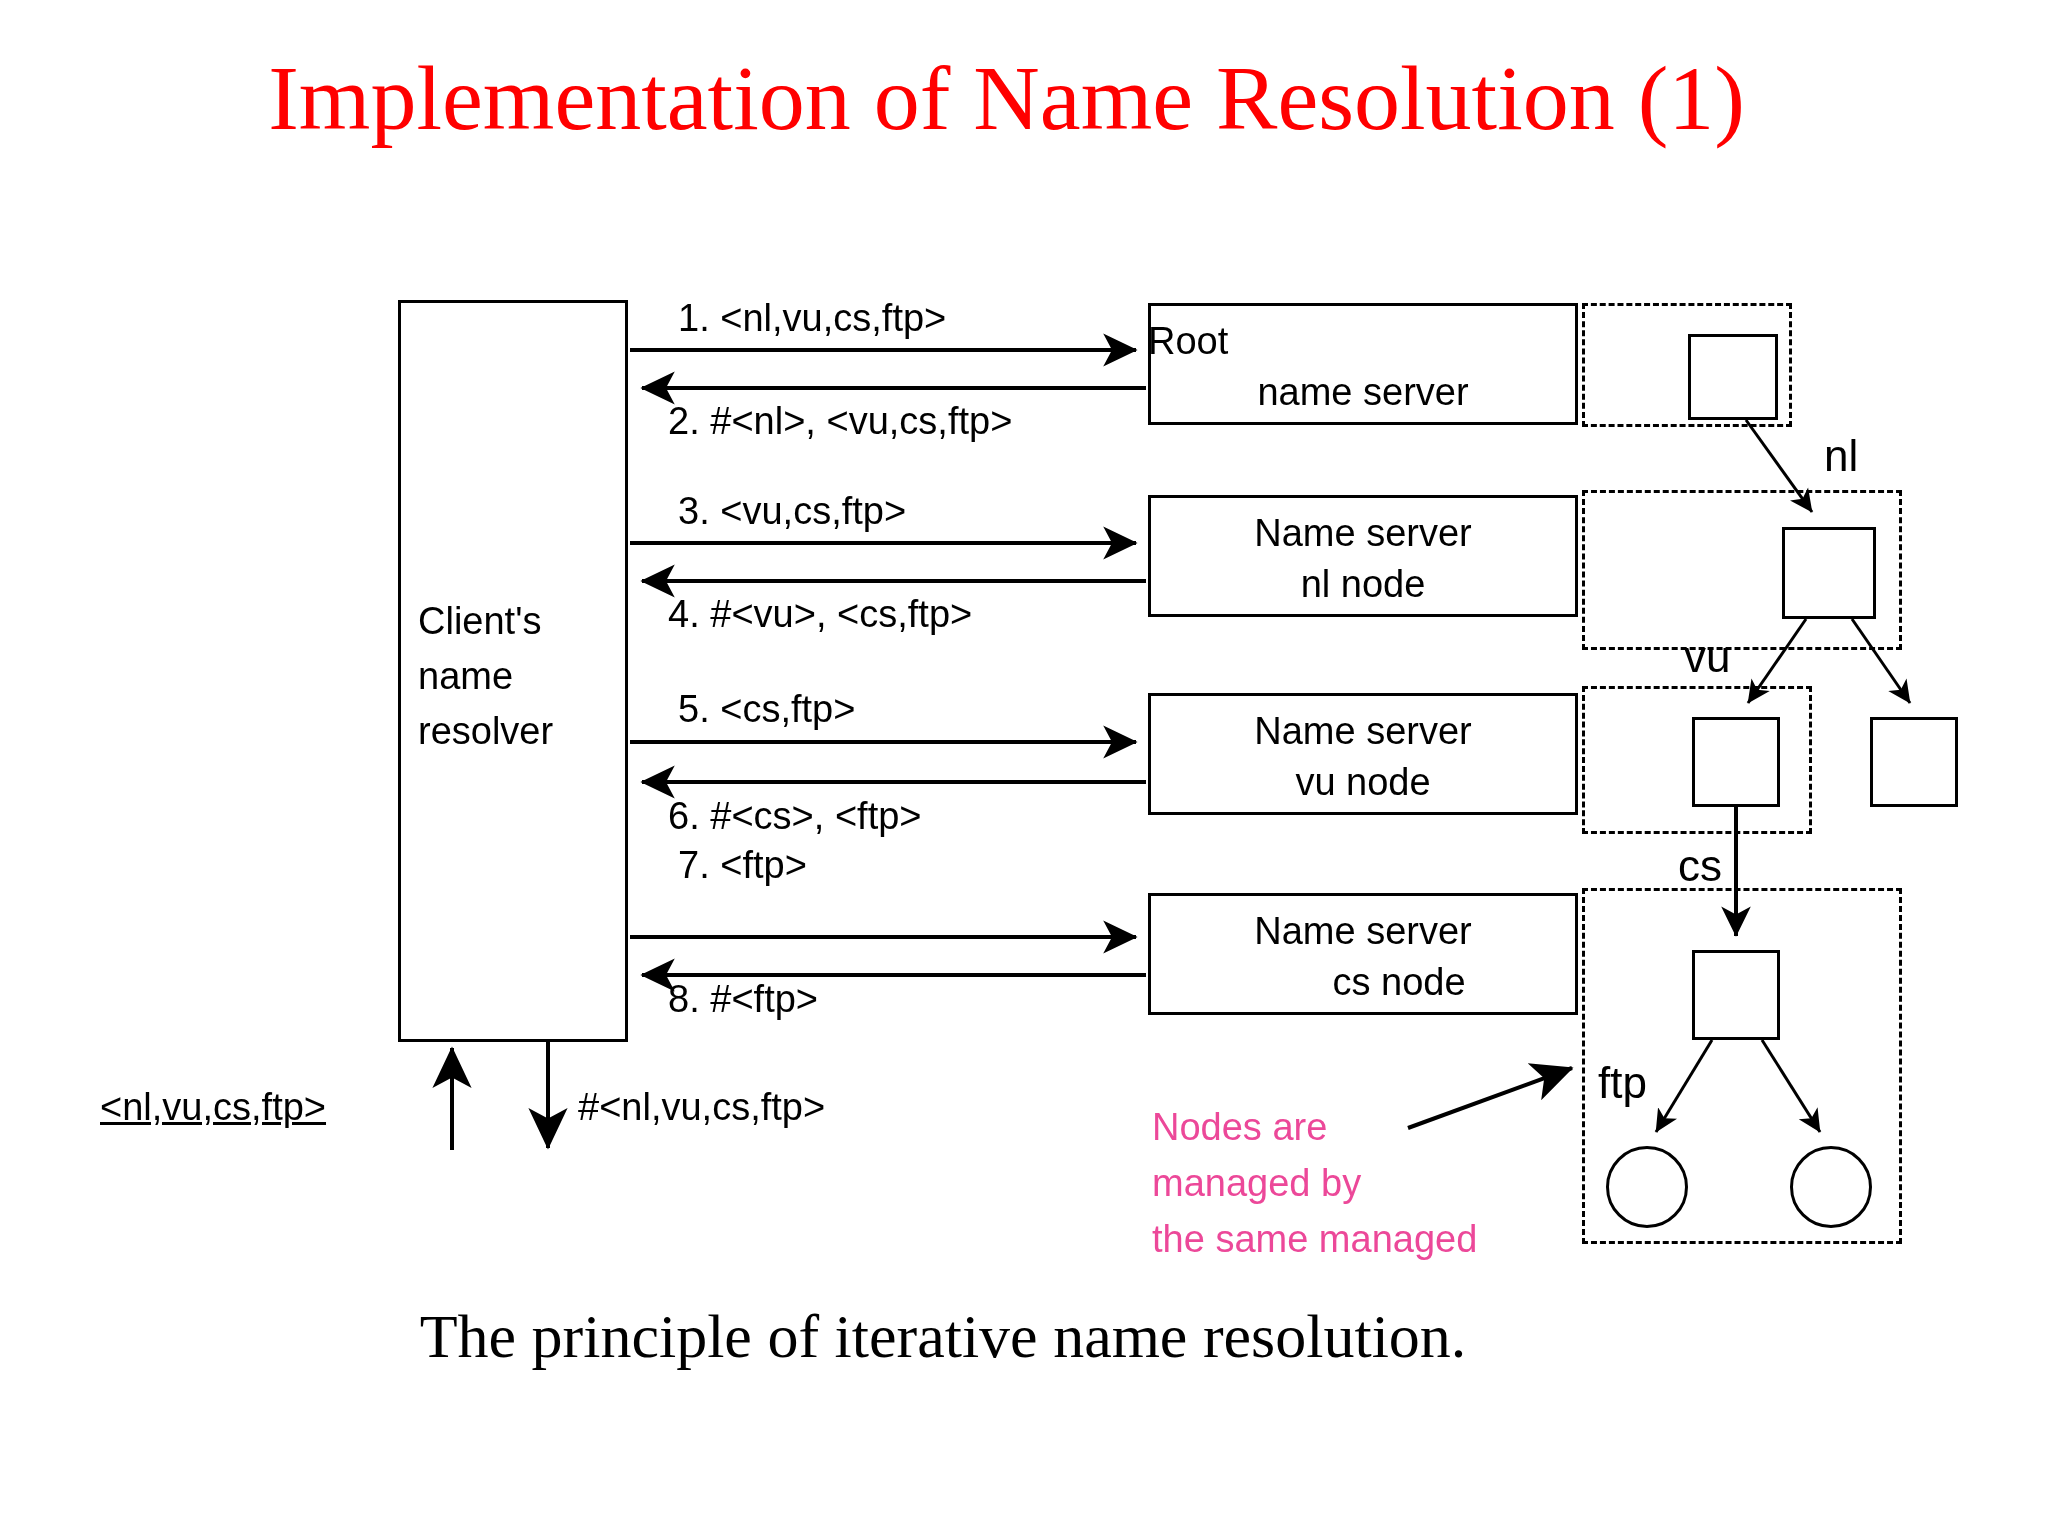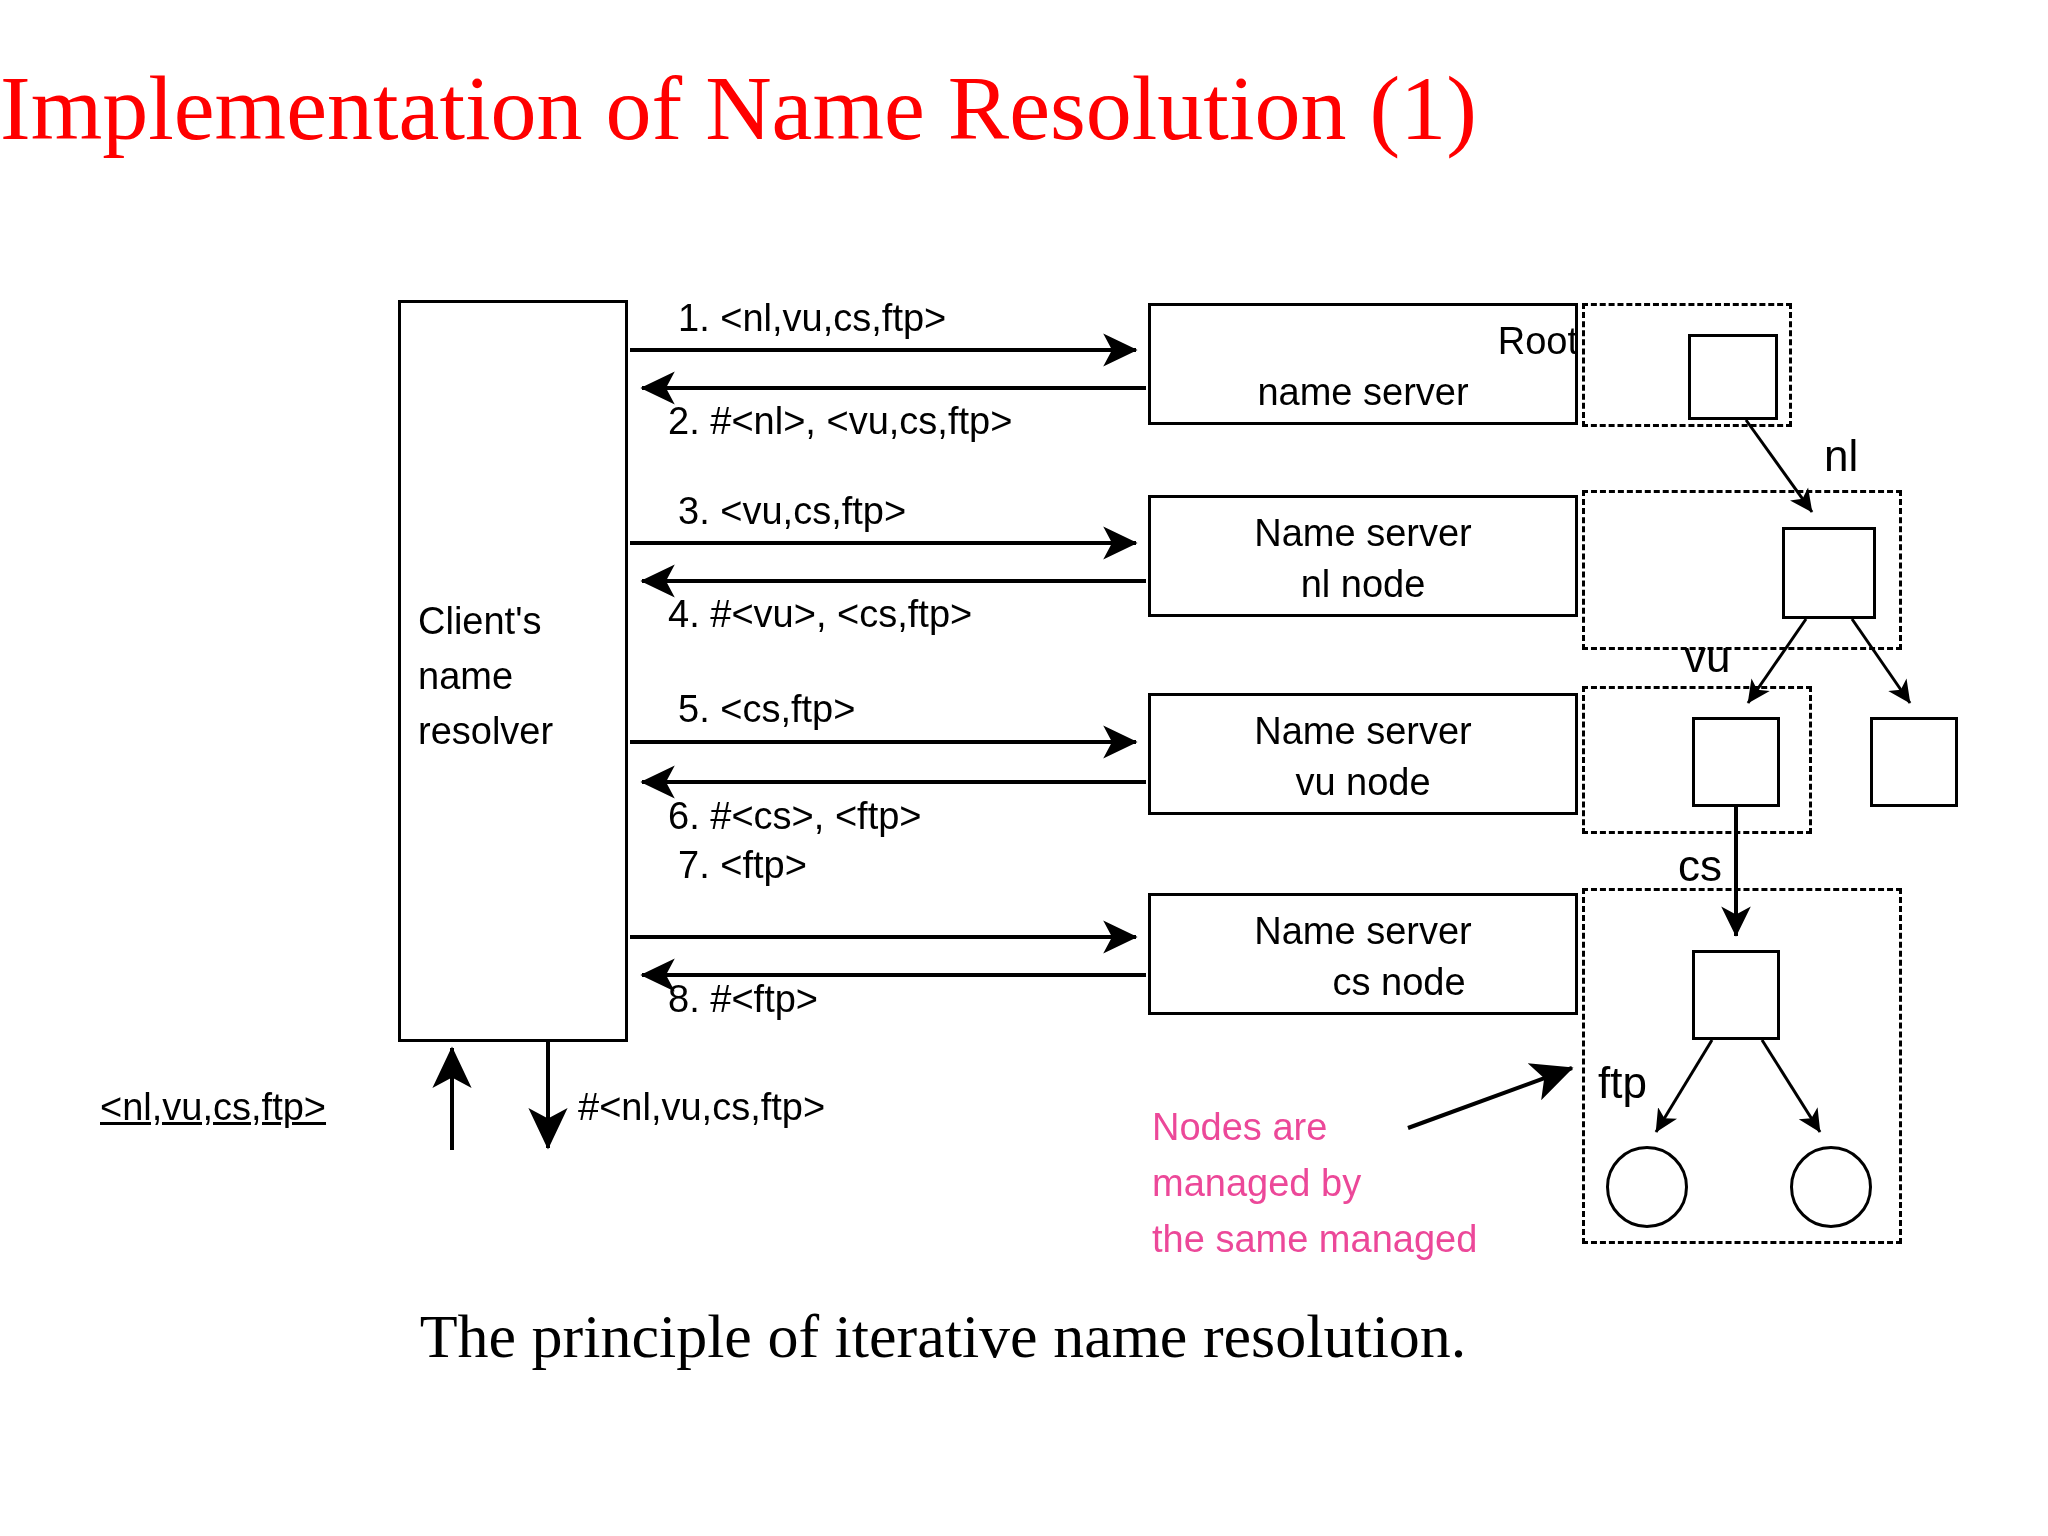--- a/index.html
+++ b/index.html
@@ -18,23 +18,23 @@
   #slide {
     position: absolute;
     inset: 0;
     background: #ffffff;
   }
 
   
   .title {
     position: absolute;
     left: 0;
-    top: 58px;
+    top: 48px;
     width: 1745px;
-    text-align: left;
+    text-align: right;
     color: #ff0000;
     font-family: "Liberation Serif", serif;
     font-size: 92px;
     line-height: 100px;
     letter-spacing: 0px;
     white-space: nowrap;
   }
 
   
   .caption {
@@ -124,21 +124,21 @@
 
   <div class="title">Implementation of Name Resolution (1)</div>
 
   <div class="box" style="left:398px; top:300px; width:230px; height:742px;"></div>
 
   <div class="boxlabel" style="left:418px; top:595px;">Client's</div>
   <div class="boxlabel" style="left:418px; top:650px;">name</div>
   <div class="boxlabel" style="left:418px; top:705px;">resolver</div>
 
   <div class="box" style="left:1148px; top:303px; width:430px; height:122px;"></div>
-  <div class="boxlabel" style="left:1148px; top:315px; width:430px; text-align:right;">Root</div>
+  <div class="boxlabel" style="left:1148px; top:315px; width:430px; text-align:left;">Root</div>
   <div class="boxlabel" style="left:1148px; top:366px; width:430px; text-align:center;">name server</div>
 
   <div class="box" style="left:1148px; top:495px; width:430px; height:122px;"></div>
   <div class="boxlabel" style="left:1148px; top:507px; width:430px; text-align:center;">Name server</div>
   <div class="boxlabel" style="left:1148px; top:558px; width:430px; text-align:center;">nl node</div>
 
   <div class="box" style="left:1148px; top:693px; width:430px; height:122px;"></div>
   <div class="boxlabel" style="left:1148px; top:705px; width:430px; text-align:center;">Name server</div>
   <div class="boxlabel" style="left:1148px; top:756px; width:430px; text-align:center;">vu node</div>
 

